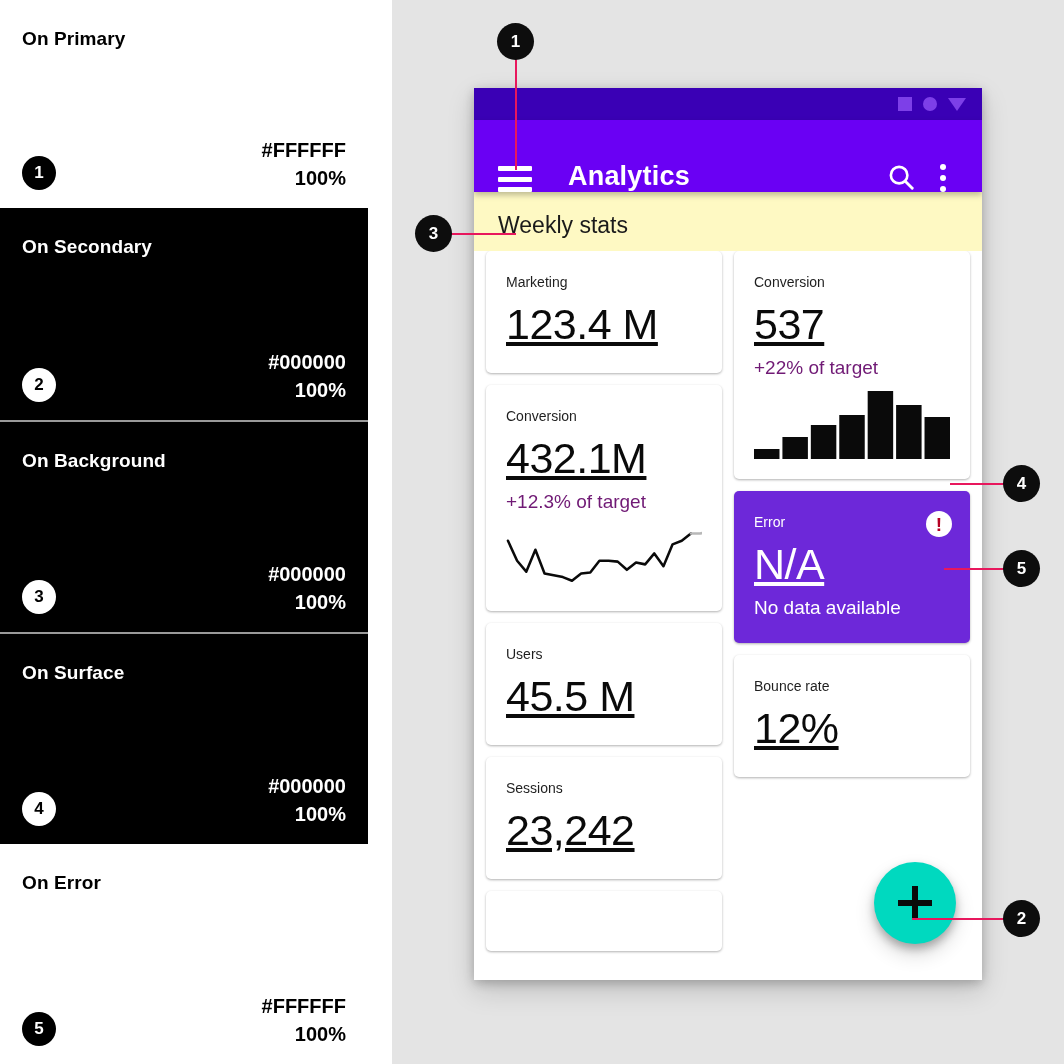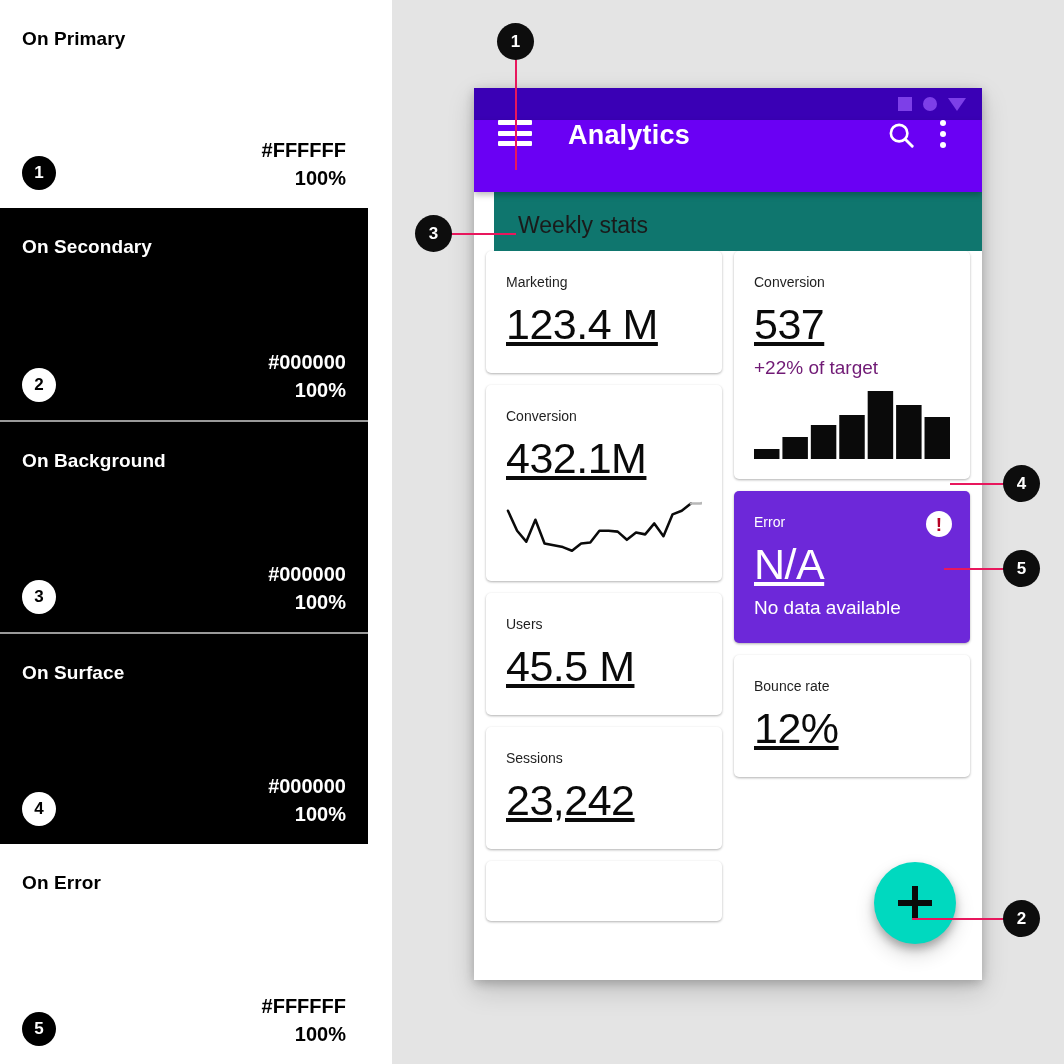--- a/index.html
+++ b/index.html
@@ -67,39 +67,39 @@
   }
   .sb-sq { width: 14px; height: 14px; background: #7d3fe8; }
   .sb-ci { width: 14px; height: 14px; border-radius: 50%; background: #7d3fe8; }
   .sb-tr {
     width: 0; height: 0;
     border-left: 9px solid transparent; border-right: 9px solid transparent;
     border-top: 13px solid #7d3fe8;
   }
   #app-bar {
     height: 72px; background: #6a00f4;
-    display: flex; align-items: flex-start; padding: 0 18px;
+    display: flex; align-items: flex-end; padding: 0 18px;
     box-shadow: 0 3px 6px rgba(0,0,0,0.26);
     position: relative; z-index: 5;
   }
   #menu-icon { width: 34px; height: 26px; display: flex; flex-direction: column;
     justify-content: space-between; margin-left: 6px; }
   #menu-icon i { display: block; height: 5px; background: #ffffff; border-radius: 1px; }
   #app-title {
     color: #ffffff; font-size: 27px; font-weight: bold;
     margin-left: 36px; letter-spacing: 0.2px; flex: 1;
   }
   .bar-action { width: 42px; display: flex; align-items: center; justify-content: center; }
   #search-icon svg { display: block; }
   #overflow-icon { display: flex; flex-direction: column; gap: 5px; align-items: center; }
   #overflow-icon i { width: 6px; height: 6px; border-radius: 50%; background: #ffffff; }
 
   #section-title {
     font-size: 23px; color: #1a1a1a; padding: 20px 24px 12px 24px;
-    background: #0f766e; position: relative; z-index: 2; margin-left: 20px;
+    background: #fef9c3; position: relative; z-index: 2;
   }
   #card-grid {
     display: flex; gap: 12px; padding: 0 12px;
     align-items: flex-start;
   }
   .grid-col { width: 238px; display: flex; flex-direction: column; gap: 12px; }
   .card {
     background: #ffffff; border-radius: 5px;
     box-shadow: 0 1px 3px rgba(0,0,0,0.20), 0 1px 2px rgba(0,0,0,0.12);
     padding: 18px 20px 20px 20px;
@@ -239,20 +239,21 @@
         <div class="grid-col">
 
           <div class="card">
             <div class="card-label">Marketing</div>
             <div class="card-value">123.4 M</div>
           </div>
 
           <div class="card">
             <div class="card-label">Conversion</div>
             <div class="card-value">432.1M</div>
+            <div class="card-sub">+12.3% of target</div>
             <svg class="spark" id="spark-svg" viewBox="0 0 200 66" preserveAspectRatio="none">
               <polyline id="spark-main" fill="none" stroke="#0a0a0a" stroke-width="2.6" stroke-linejoin="round" stroke-linecap="round" points="2.00,15.73 11.33,35.73 20.67,46.64 30.00,24.82 39.33,48.45 48.67,50.27 58.00,52.09 67.33,55.73 76.67,48.45 86.00,47.55 95.33,35.73 104.67,35.73 114.00,36.64 123.33,44.82 132.67,37.55 142.00,39.36 151.33,28.45 160.67,41.18 170.00,19.36 179.33,15.73 188.67,8.45"></polyline>
               <polyline id="spark-proj" fill="none" stroke="#b8b8b8" stroke-width="2.6" stroke-linejoin="round" stroke-linecap="round" points="188.67,8.45 198.00,8.45 207.33,6.64"></polyline>
             </svg>
           </div>
 
           <div class="card">
             <div class="card-label">Users</div>
             <div class="card-value">45.5 M</div>
           </div>

